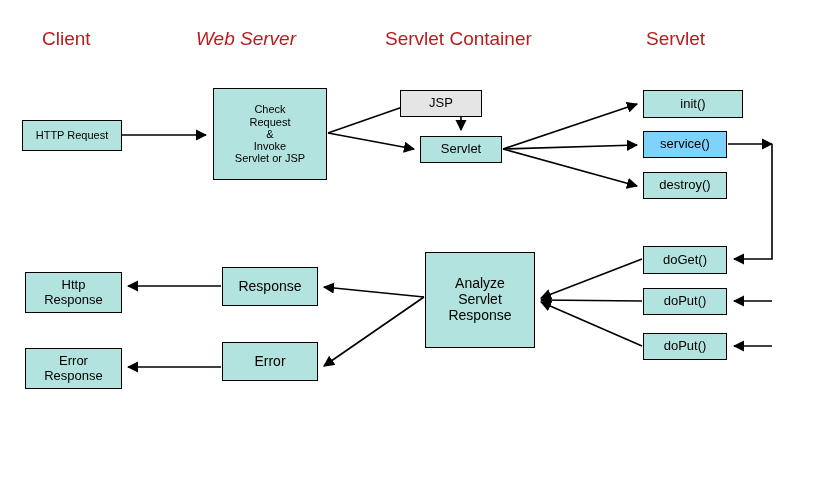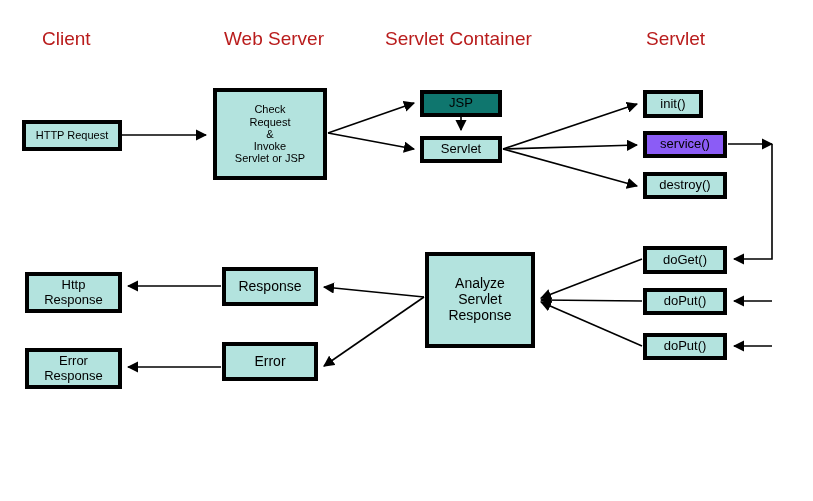--- a/index.html
+++ b/index.html
@@ -26,21 +26,21 @@
     position: absolute;
     font-size: 19px;
     color: #b91c1c;
     white-space: nowrap;
     line-height: 1;
   }
   .node {
     position: absolute;
     box-sizing: border-box;
     background: #b3e3de;
-    border: 4px solid #a16207;
+    border: 1px solid #a16207;
     display: flex;
     align-items: center;
     justify-content: center;
     text-align: center;
     color: #000000;
     line-height: 1.12;
     white-space: pre-line;
     z-index: 2;
   }
   .node.sm { font-size: 11px; }
@@ -75,35 +75,35 @@
         <polyline points="642,346 541,302" stroke="#000000" fill="none" marker-end="url(#arrow)"></polyline>
         <polyline points="424,297 324,287" stroke="#000000" fill="none" marker-end="url(#arrow)"></polyline>
         <polyline points="424,297 324,366" stroke="#000000" fill="none" marker-end="url(#arrow)"></polyline>
         <polyline points="221,286 128,286" stroke="#000000" fill="none" marker-end="url(#arrow)"></polyline>
         <polyline points="221,367 128,367" stroke="#000000" fill="none" marker-end="url(#arrow)"></polyline>
       </g>
   </svg>
 
   <div id="header-group">
       <div class="column-header" style="left: 42px; top: 29px;">Client</div>
-      <div class="column-header" style="left: 224px; top: 29px;">Web Server</div>
+      <div class="column-header" style="left: 196px; top: 29px; font-style: italic;">Web Server</div>
       <div class="column-header" style="left: 385px; top: 29px;">Servlet Container</div>
       <div class="column-header" style="left: 646px; top: 29px;">Servlet</div>
     </div>
   <div id="node-group">
       <div class="node sm" style="left: 22px; top: 120px; width: 100px; height: 31px; background: rgb(179, 227, 222); border-color: rgb(0, 0, 0);">HTTP Request</div>
       <div class="node sm" style="left: 213px; top: 88px; width: 114px; height: 92px; background: rgb(179, 227, 222); border-color: rgb(0, 0, 0);">Check
 Request
 &amp;
 Invoke
 Servlet or JSP</div>
-      <div class="node md" style="left: 420px; top: 90px; width: 82px; height: 27px; background: #0f766e; border-color: rgb(0, 0, 0);">JSP</div>
+      <div class="node md" style="left: 400px; top: 90px; width: 82px; height: 27px; background: #e5e5e5; border-color: rgb(0, 0, 0);">JSP</div>
       <div class="node md" style="left: 420px; top: 136px; width: 82px; height: 27px; background: rgb(179, 227, 222); border-color: rgb(0, 0, 0);">Servlet</div>
-      <div class="node md" style="left: 643px; top: 90px; width: 60px; height: 28px; background: rgb(179, 227, 222); border-color: rgb(0, 0, 0);">init()</div>
-      <div class="node md" style="left: 643px; top: 131px; width: 84px; height: 27px; background: #8b5cf6; border-color: rgb(0, 0, 0);">service()</div>
+      <div class="node md" style="left: 643px; top: 90px; width: 100px; height: 28px; background: rgb(179, 227, 222); border-color: rgb(0, 0, 0);">init()</div>
+      <div class="node md" style="left: 643px; top: 131px; width: 84px; height: 27px; background: #7dd3fc; border-color: rgb(0, 0, 0);">service()</div>
       <div class="node md" style="left: 643px; top: 172px; width: 84px; height: 27px; background: rgb(179, 227, 222); border-color: rgb(0, 0, 0);">destroy()</div>
       <div class="node md" style="left: 643px; top: 246px; width: 84px; height: 28px; background: rgb(179, 227, 222); border-color: rgb(0, 0, 0);">doGet()</div>
       <div class="node md" style="left: 643px; top: 288px; width: 84px; height: 27px; background: rgb(179, 227, 222); border-color: rgb(0, 0, 0);">doPut()</div>
       <div class="node md" style="left: 643px; top: 333px; width: 84px; height: 27px; background: rgb(179, 227, 222); border-color: rgb(0, 0, 0);">doPut()</div>
       <div class="node lg" style="left: 425px; top: 252px; width: 110px; height: 96px; background: rgb(179, 227, 222); border-color: rgb(0, 0, 0);">Analyze
 Servlet
 Response</div>
       <div class="node lg" style="left: 222px; top: 267px; width: 96px; height: 39px; background: rgb(179, 227, 222); border-color: rgb(0, 0, 0);">Response</div>
       <div class="node lg" style="left: 222px; top: 342px; width: 96px; height: 39px; background: rgb(179, 227, 222); border-color: rgb(0, 0, 0);">Error</div>
       <div class="node md" style="left: 25px; top: 272px; width: 97px; height: 41px; background: rgb(179, 227, 222); border-color: rgb(0, 0, 0); text-align: center;">Http

